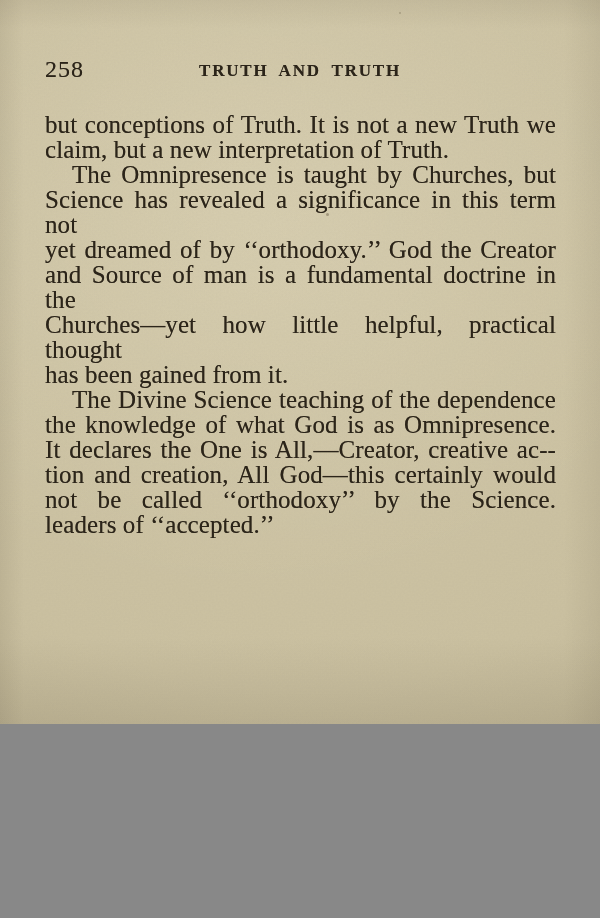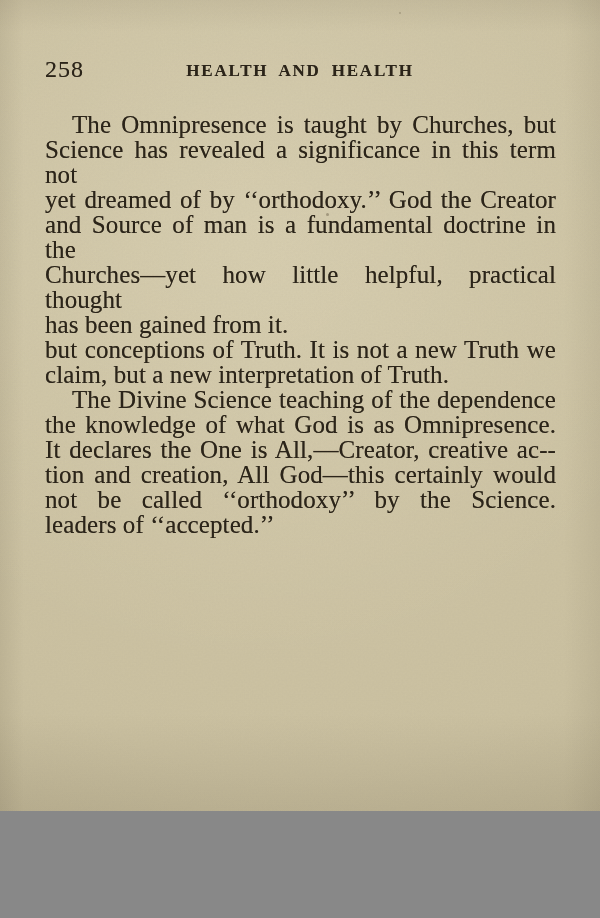--- a/index.html
+++ b/index.html
@@ -3,21 +3,21 @@
 <meta charset="utf-8">
 <style>
   html, body {
     margin: 0;
     padding: 0;
     background: #888;
   }
   .page {
     position: relative;
     width: 600px;
-    height: 811px;
+    height: 724px;
     overflow: hidden;
     font-family: "Liberation Serif", "DejaVu Serif", serif;
     color: #2b2419;
     background:
       radial-gradient(ellipse 130% 90% at 42% 28%, rgba(255,250,225,0.16), rgba(255,250,225,0) 60%),
       linear-gradient(to bottom, rgba(92,82,60,0.10) 0%, rgba(92,82,60,0) 4%, rgba(92,82,60,0) 88%, rgba(92,82,60,0.14) 100%),
       linear-gradient(to right, rgba(92,82,60,0.12) 0%, rgba(92,82,60,0) 4%, rgba(92,82,60,0) 94%, rgba(92,82,60,0.10) 100%),
       radial-gradient(ellipse 140% 110% at 50% 35%, #d0c6a7 0%, #cbc1a1 55%, #bfb595 85%, #b0a686 100%);
   }
   .grain {
@@ -89,36 +89,36 @@
 
   <svg class="grain" width="600" height="918" aria-hidden="true">
     <filter id="paperNoise">
       <feTurbulence type="fractalNoise" baseFrequency="0.55" numOctaves="2" seed="7"></feTurbulence>
       <feColorMatrix type="matrix" values="0 0 0 0 0.35  0 0 0 0 0.31  0 0 0 0 0.22  0 0 0 0.10 0"></feColorMatrix>
     </filter>
     <rect width="600" height="918" filter="url(#paperNoise)"></rect>
   </svg>
 
   <div class="folio">258</div>
-  <div class="running-header">HEALTH AND HEALTH</div>
+  <div class="running-header">TRUTH AND TRUTH</div>
 
   <div class="body-text">
+
+    <div class="paragraph">
+      <div class="line">but conceptions of Truth.  It is not a new Truth we</div>
+      <div class="line last">claim, but a new interpretation of Truth.</div>
+    </div>
 
     <div class="paragraph">
       <div class="line indent">The Omnipresence is taught by Churches, but</div>
       <div class="line">Science has revealed a significance in this term not</div>
       <div class="line">yet dreamed of by ‘‘orthodoxy.’’  God the Creator</div>
       <div class="line">and Source of man is a fundamental doctrine in the</div>
       <div class="line">Churches—yet how little helpful, practical thought</div>
       <div class="line last">has been gained from it.</div>
-    </div>
-
-    <div class="paragraph">
-      <div class="line">but conceptions of Truth.  It is not a new Truth we</div>
-      <div class="line last">claim, but a new interpretation of Truth.</div>
     </div>
 
     <div class="paragraph">
       <div class="line indent">The Divine Science teaching of the dependence</div>
       <div class="line">the knowledge of what God is as Omnipresence.</div>
       <div class="line">It declares the One is All,—Creator, creative ac--</div>
       <div class="line">tion and creation, All God—this certainly would</div>
       <div class="line">not be called ‘‘orthodoxy’’ by the Science.</div>
       <div class="line last">leaders of ‘‘accepted.’’</div>
     </div>

